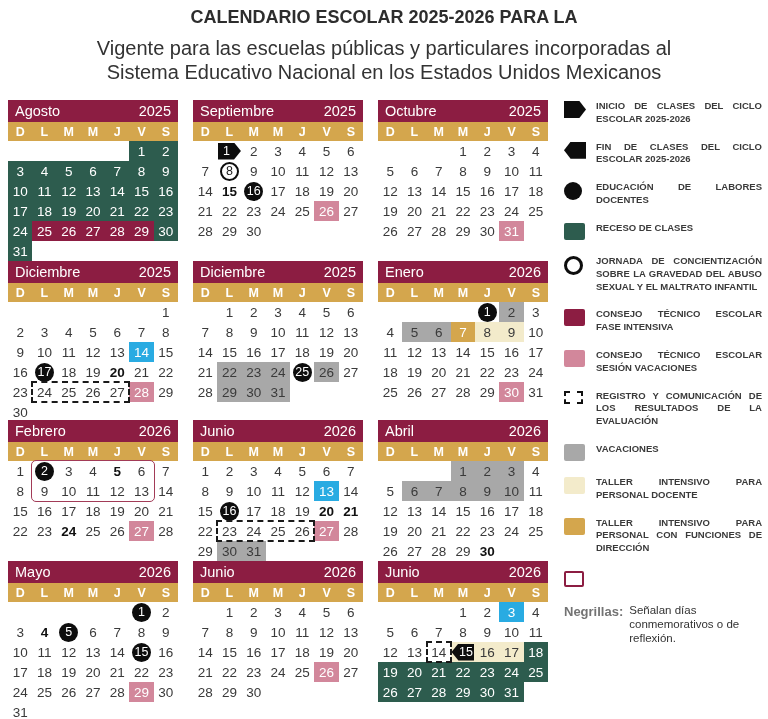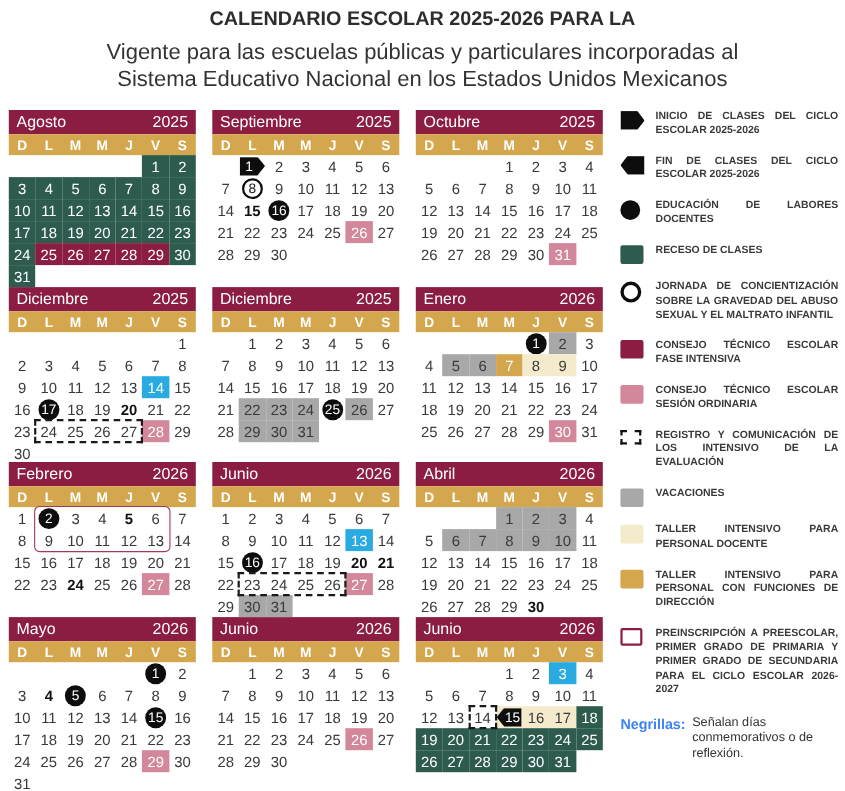--- a/index.html
+++ b/index.html
@@ -71,21 +71,21 @@
   .ic-maroon{width:21px;height:17px;background:#8C1D42;border-radius:2px;}
   .ic-pink{width:21px;height:17px;background:#D2879B;border-radius:2px;}
   .ic-dashed{width:15px;height:9px;border:2.5px dashed #111;}
   .ic-gray{width:21px;height:17px;background:#A8A8A8;border-radius:2px;}
   .ic-gold{width:21px;height:17px;background:#D4A64D;border-radius:2px;}
   .ic-cream{width:21px;height:17px;background:#F3EBCB;border-radius:2px;}
   .ic-outline{width:16px;height:12px;background:#fff;border:2.5px solid #8C1D42;border-radius:2px;}
   .ic-blue{width:21px;height:17px;background:#29ABE2;border-radius:2px;}
   .l-text{font-size:9.5px;font-weight:bold;color:#3a3a3a;line-height:1.35;text-align:justify;}
   .negrillas{display:flex;gap:6px;margin-top:2px;align-items:flex-start;}
-  .neg-label{font-size:13px;font-weight:bold;color:#3b82f6;white-space:nowrap;}
+  .neg-label{font-size:13px;font-weight:bold;color:#737373;white-space:nowrap;}
   .neg-text{font-size:11.5px;color:#333;line-height:1.2;max-width:140px;}
 </style>
 </head>
 <body>
 
 <div class="page-header">
   <div>
     <span class="title-line">CALENDARIO ESCOLAR 2025-2026 PARA LA</span>
   </div>
   <div class="subtitle">Vigente para las escuelas públicas y particulares incorporadas al Sistema Educativo Nacional en los Estados Unidos Mexicanos</div>
@@ -1625,27 +1625,27 @@
     <div class="l-item">
       <span class="l-icon">
         <span class="ic-maroon"></span>
       </span>
       <span class="l-text">CONSEJO TÉCNICO ESCOLAR FASE INTENSIVA</span>
     </div>
     <div class="l-item">
       <span class="l-icon">
         <span class="ic-pink"></span>
       </span>
-      <span class="l-text">CONSEJO TÉCNICO ESCOLAR SESIÓN ORDINARIA</span>
+      <span class="l-text">CONSEJO TÉCNICO ESCOLAR SESIÓN VACACIONES</span>
     </div>
     <div class="l-item">
       <span class="l-icon">
         <span class="ic-dashed"></span>
       </span>
-      <span class="l-text">REGISTRO Y COMUNICACIÓN DE LOS INTENSIVO DE LA EVALUACIÓN</span>
+      <span class="l-text">REGISTRO Y COMUNICACIÓN DE LOS RESULTADOS DE LA EVALUACIÓN</span>
     </div>
     <div class="l-item">
       <span class="l-icon">
         <span class="ic-gray"></span>
       </span>
       <span class="l-text">VACACIONES</span>
     </div>
     <div class="l-item">
       <span class="l-icon">
         <span class="ic-cream"></span>
@@ -1655,19 +1655,18 @@
     <div class="l-item">
       <span class="l-icon">
         <span class="ic-gold"></span>
       </span>
       <span class="l-text">TALLER INTENSIVO PARA PERSONAL CON FUNCIONES DE DIRECCIÓN</span>
     </div>
     <div class="l-item">
       <span class="l-icon">
         <span class="ic-outline"></span>
       </span>
-      <span class="l-text">PREINSCRIPCIÓN A PREESCOLAR, PRIMER GRADO DE PRIMARIA Y PRIMER GRADO DE SECUNDARIA PARA EL CICLO ESCOLAR 2026-2027</span>
     </div>
     <div class="negrillas">
       <span class="neg-label">Negrillas:</span>
       <span class="neg-text">Señalan días conmemorativos o de reflexión.</span>
     </div>
   </div>
 
 </body></html>

